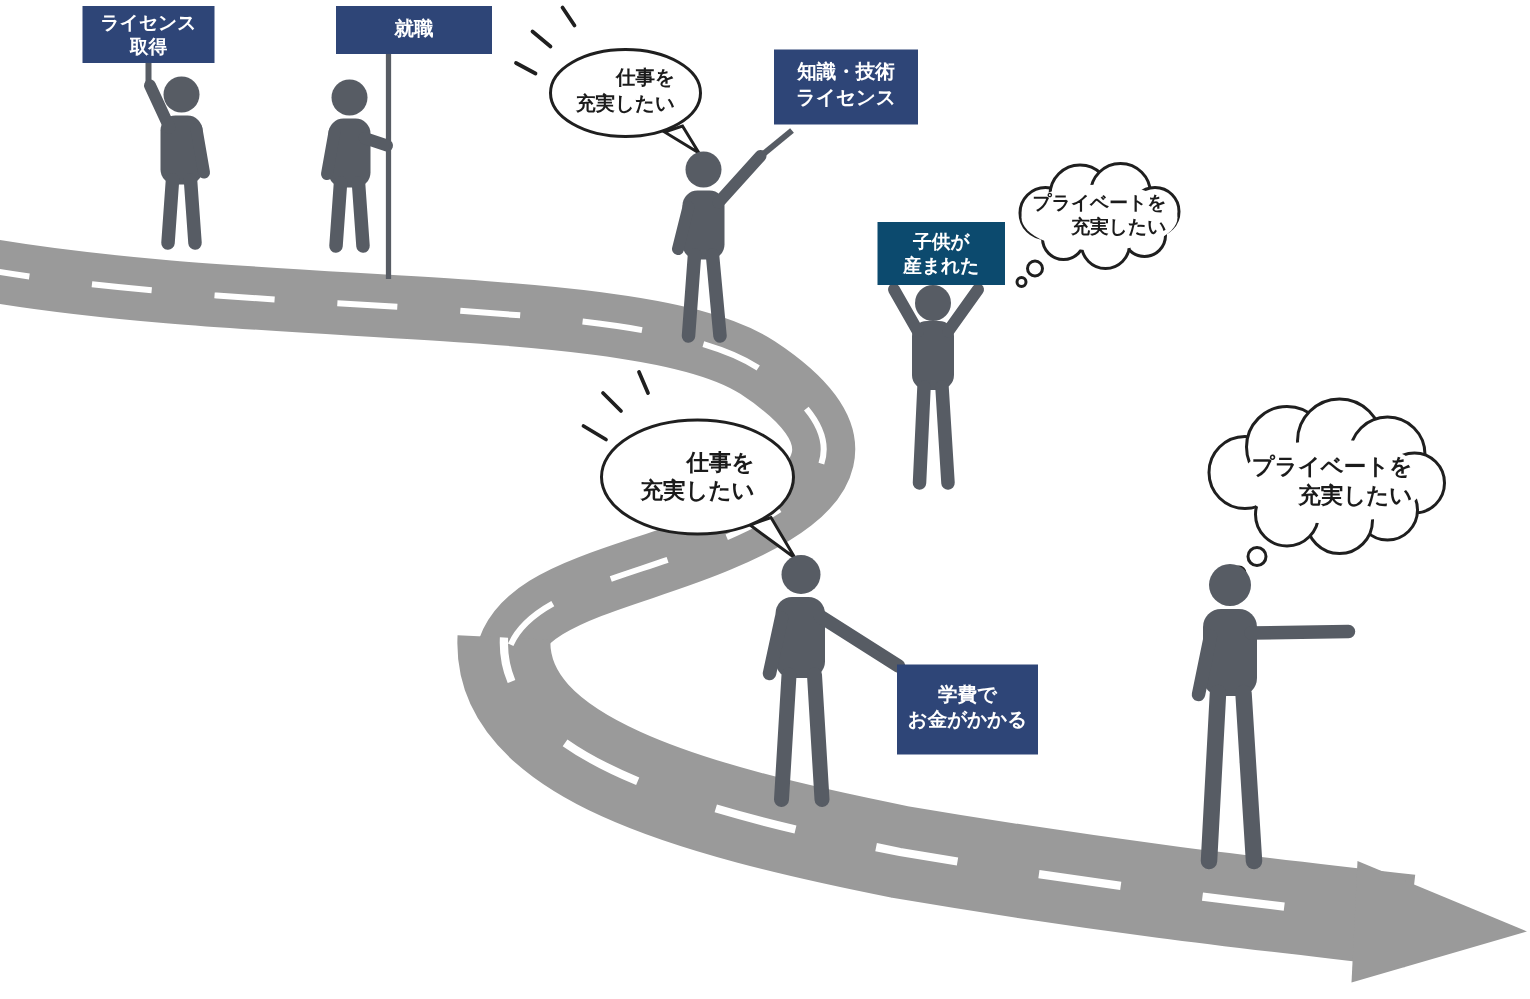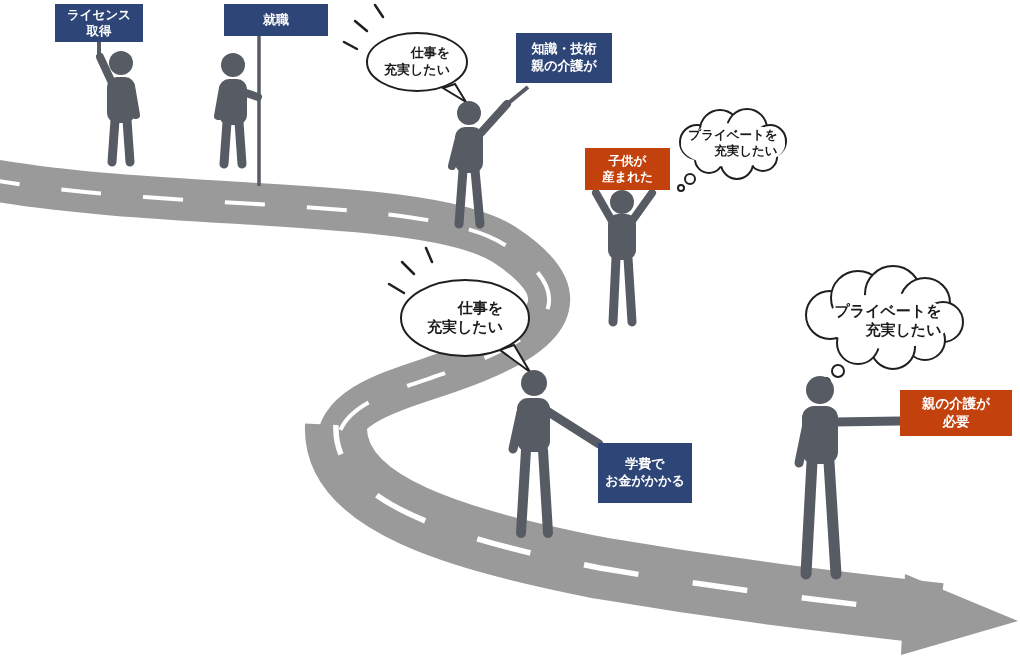--- a/index.html
+++ b/index.html
@@ -12,21 +12,21 @@
   .road-arrow { fill:#9a9a9a; }
   .person { fill:#575c64; }
   .limb { stroke:#575c64; stroke-linecap:round; fill:none; }
   .pole { stroke:#575c64; stroke-linecap:butt; fill:none; }
   .bubble-shape { fill:#ffffff; stroke:#1f1f1f; stroke-width:2; }
   .bubble-fill { fill:#ffffff; stroke:none; }
   .ray { stroke:#1f1f1f; stroke-width:2.5; stroke-linecap:round; }
   .sign { position:absolute; display:flex; align-items:center; justify-content:center;
           text-align:center; color:#ffffff; font-weight:bold; white-space:pre-line; line-height:1.3; }
   .sign.blue { background:#2e4577; }
-  .sign.red  { background:#c2410c; }
+  .sign.red  { background:#0c4a6e; }
   .bubble-text { position:absolute; display:flex; align-items:center; justify-content:center;
           text-align:right; color:#1b1b1b; font-weight:bold; white-space:pre-line; line-height:1.3; }
 </style>
 </head>
 <body>
 
 <div class="stage">
 
   <svg class="art" viewBox="0 0 1020 666">
 
@@ -143,37 +143,33 @@
     <span>ライセンス
 取得</span>
   </div>
 
   <div class="sign blue" style="left:224px; top:4px; width:104px; height:32px; font-size:13px;">
     <span>就職</span>
   </div>
 
   <div class="sign blue" style="left:516px; top:33px; width:96px; height:50px; font-size:13px;">
     <span>知識・技術
-親の介護が</span>
+ライセンス</span>
   </div>
 
   <div class="sign red" style="left:585px; top:148px; width:85px; height:42px; font-size:12.5px;">
     <span>子供が
 産まれた</span>
   </div>
 
   <div class="sign blue" style="left:598px; top:443px; width:94px; height:60px; font-size:13px;">
     <span>学費で
 お金がかかる</span>
   </div>
 
-  <div class="sign red" style="left:900px; top:390px; width:112px; height:46px; font-size:13.5px;">
-    <span>親の介護が
-必要</span>
-  </div>
 
   <div class="bubble-text" style="left:367px; top:39px; width:100px; height:46px; font-size:13px;">
     <span>仕事を
 充実したい</span>
   </div>
 
   <div class="bubble-text" style="left:677px; top:120px; width:112px; height:46px; font-size:12.5px;">
     <span>プライベートを
 充実したい</span>
   </div>

